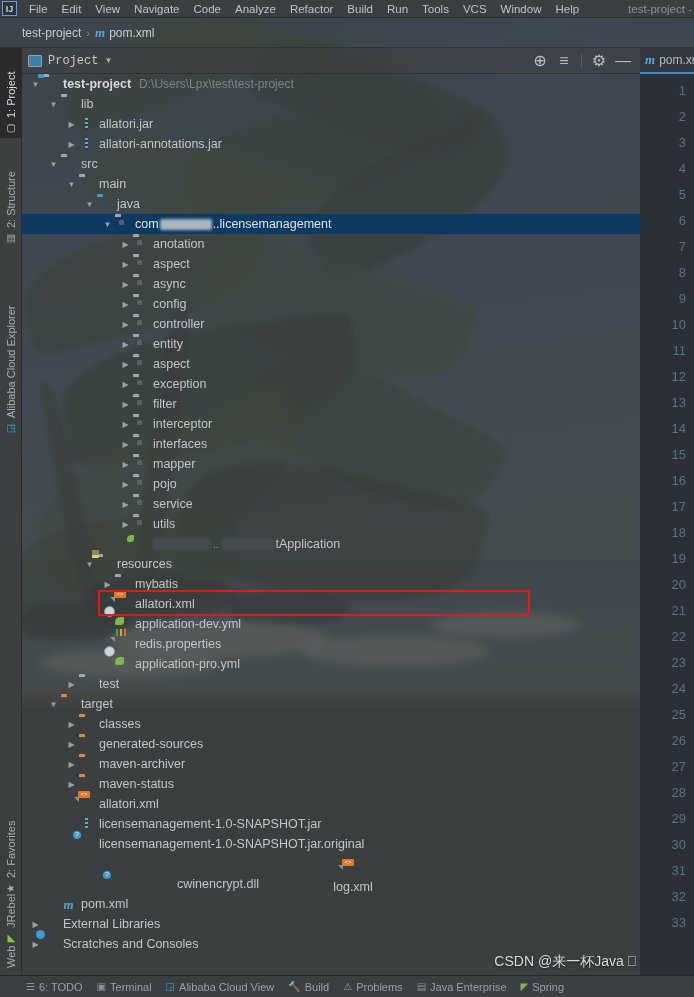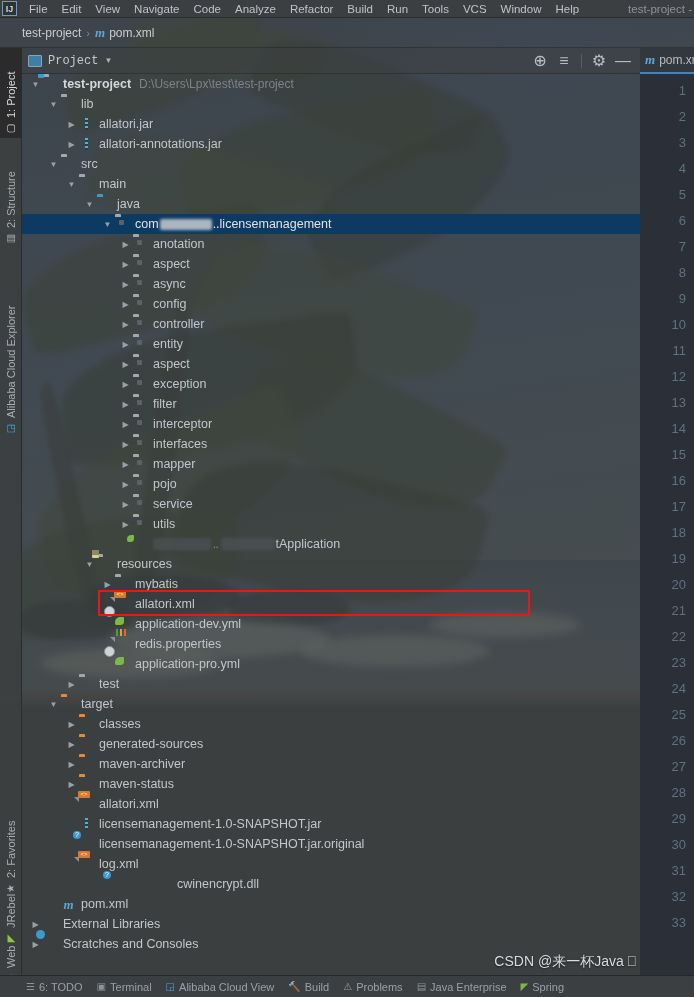--- a/index.html
+++ b/index.html
@@ -603,21 +603,21 @@
         <div class="row" style="padding-left: 44px;">
           <span class="arrow none">▶</span>
           <span class="ico"><span class="i-jar"></span></span>
           <span class="label">licensemanagement-1.0-SNAPSHOT.jar</span>
         </div>
         <div class="row" style="padding-left: 44px;">
           <span class="arrow none">▶</span>
           <span class="ico"><span class="i-dll"></span></span>
           <span class="label">licensemanagement-1.0-SNAPSHOT.jar.original</span>
         </div>
-        <div class="row" style="padding-left: 44px;">
+        <div class="row" style="padding-left: 44px; flex-direction: column;">
           <span class="arrow none">▶</span>
           <span class="ico"><span class="i-xml"></span></span>
           <span class="label">log.xml</span>
         </div>
         <div class="row" style="padding-left: 26px; gap: 48px;">
           <span class="arrow none">▶</span>
           <span class="ico"><span class="i-dll"></span></span>
           <span class="label">cwinencrypt.dll</span>
         </div>
         <div class="row" style="padding-left: 26px;">

